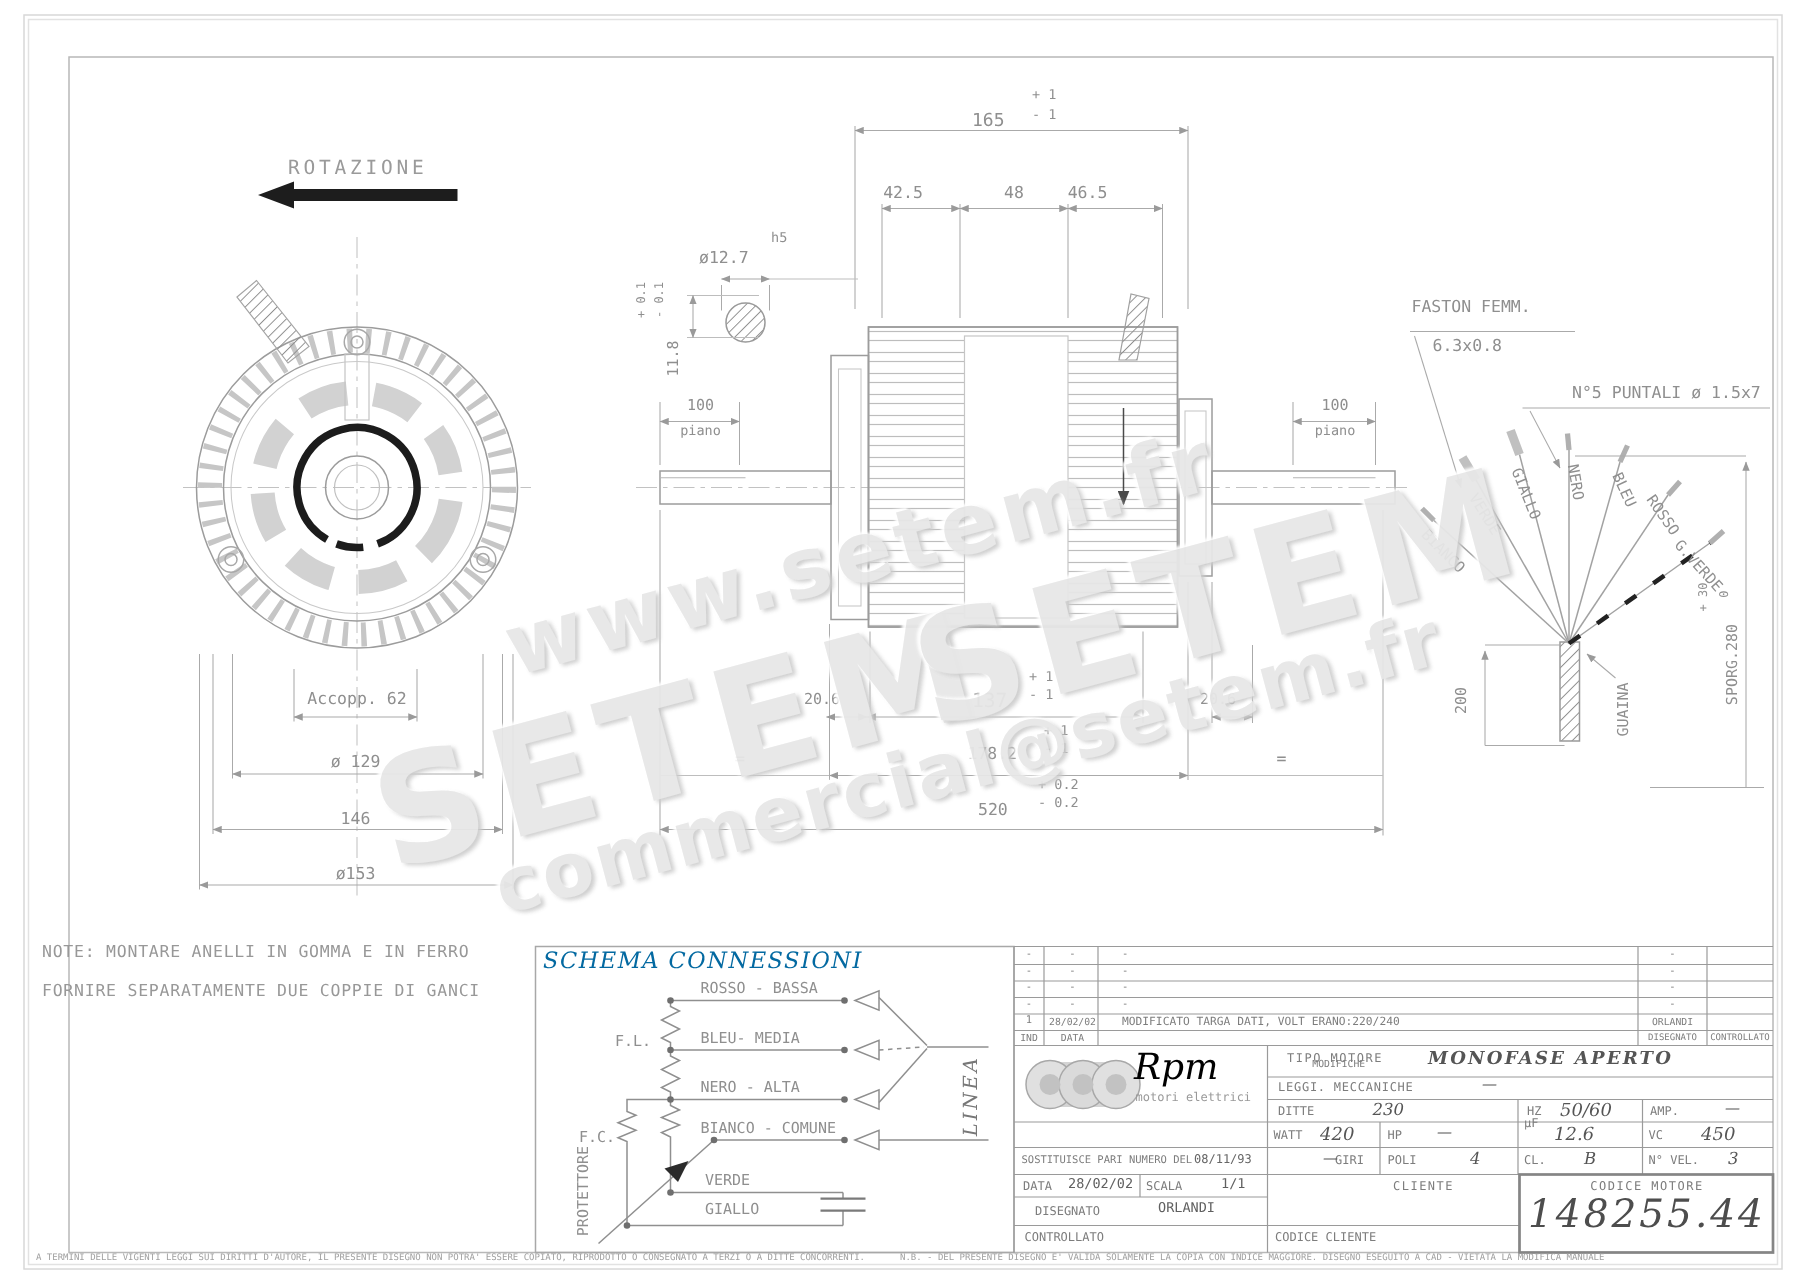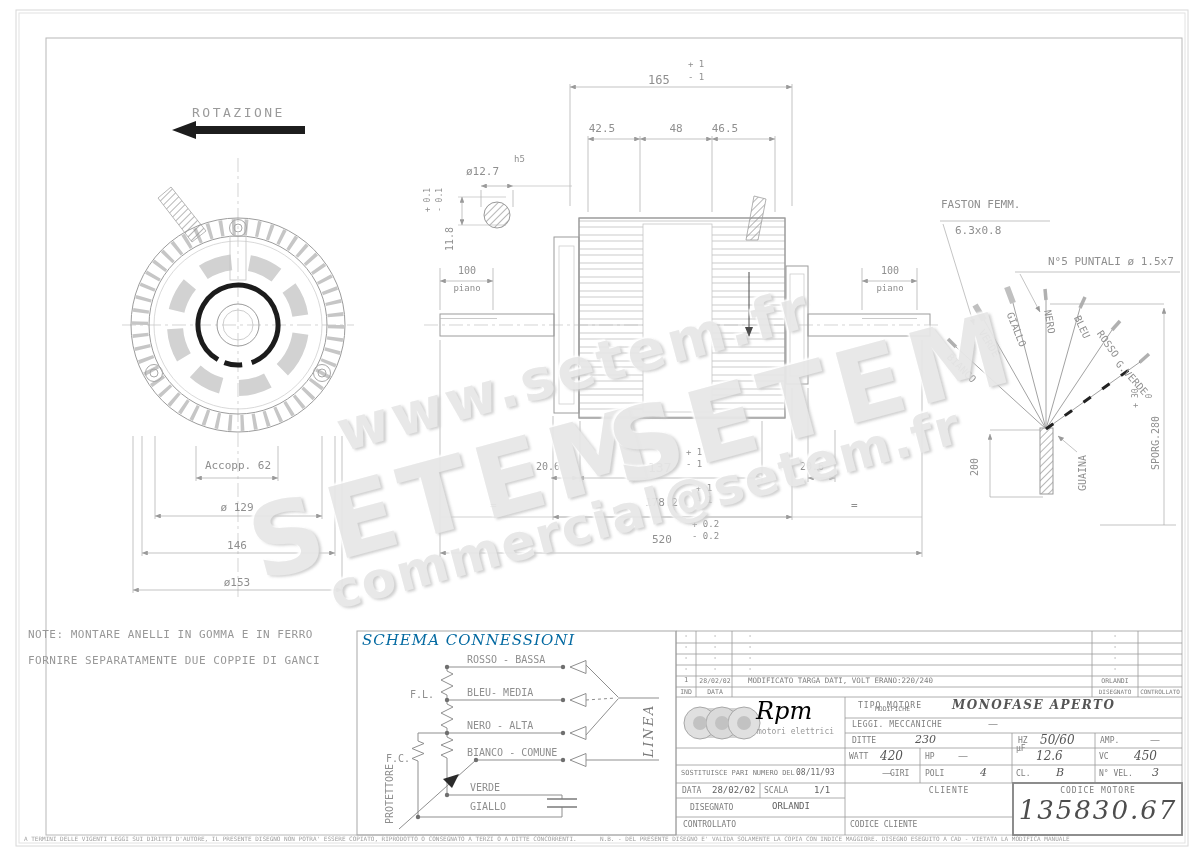--- a/index.html
+++ b/index.html
@@ -407,21 +407,21 @@
 <div class="t tb" style="left:682px;top:787px;font-size:8px;">DATA</div>
 <div class="t tb" style="left:712px;top:786px;font-size:9px;color:#606060;">28/02/02</div>
 <div class="t tb" style="left:764px;top:787px;font-size:8px;">SCALA</div>
 <div class="t tb" style="left:814px;top:786px;font-size:9px;color:#606060;">1/1</div>
 <div class="t tb" style="left:690px;top:804px;font-size:8px;">DISEGNATO</div>
 <div class="t tb" style="left:772px;top:802px;font-size:9px;color:#606060;">ORLANDI</div>
 <div class="t tb" style="left:683px;top:821px;font-size:8px;">CONTROLLATO</div>
 <div class="t c tb" style="left:904px;top:787px;width:90px;font-size:8px;letter-spacing:1px;text-align:center;">CLIENTE</div>
 <div class="t tb" style="left:850px;top:821px;font-size:8px;">CODICE CLIENTE</div>
 <div class="t c tb" style="left:1020px;top:787px;width:156px;font-size:8px;letter-spacing:1px;">CODICE MOTORE</div>
-<div class="t c it" style="left:1016px;top:797px;width:164px;font-size:26px;letter-spacing:2px;color:#4d4d4d;">135830.67</div>
+<div class="t c it" style="left:1016px;top:797px;width:164px;font-size:26px;letter-spacing:2px;color:#4d4d4d;">148255.44</div>
 
 <div class="t" style="left:24px;top:836px;font-size:6px;color:#a0a0a0;">A TERMINI DELLE VIGENTI LEGGI SUI DIRITTI D'AUTORE, IL PRESENTE DISEGNO NON POTRA' ESSERE COPIATO, RIPRODOTTO O CONSEGNATO A TERZI O A DITTE CONCORRENTI.</div>
 <div class="t" style="left:600px;top:836px;font-size:6px;color:#a0a0a0;">N.B. - DEL PRESENTE DISEGNO E' VALIDA SOLAMENTE LA COPIA CON INDICE MAGGIORE.      DISEGNO ESEGUITO A CAD - VIETATA LA MODIFICA MANUALE</div>
 
 <div class="wm" style="left:330px;top:337px;font-size:56px;letter-spacing:4px;">www.setem.fr</div>
 <div class="wm" style="left:245px;top:435px;font-size:100px;letter-spacing:8px;">SETEM</div>
 <div class="wm" style="left:605px;top:340px;font-size:100px;letter-spacing:8px;">SETEM</div>
 <div class="wm" style="left:320px;top:480px;font-size:50px;letter-spacing:2px;">commercial@setem.fr</div>
 
 </div>

